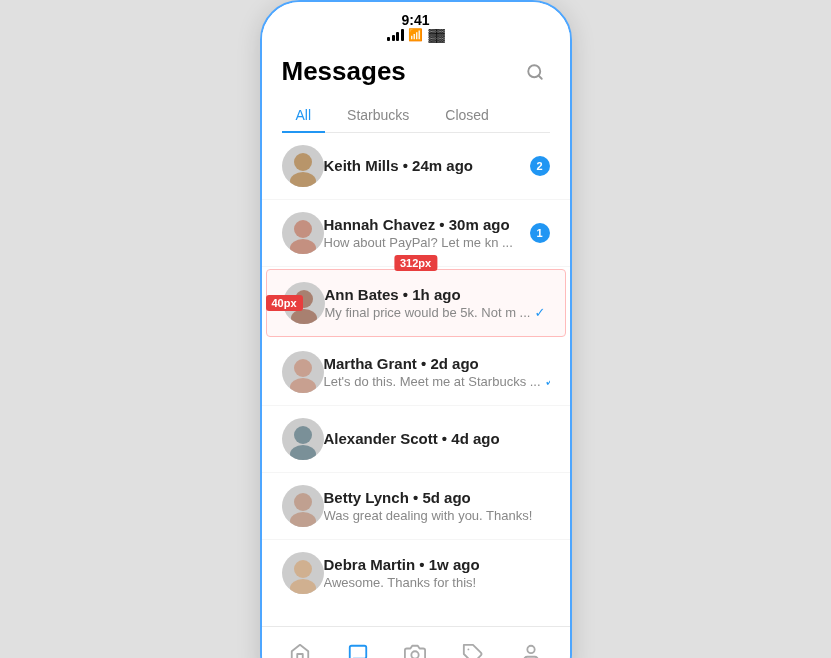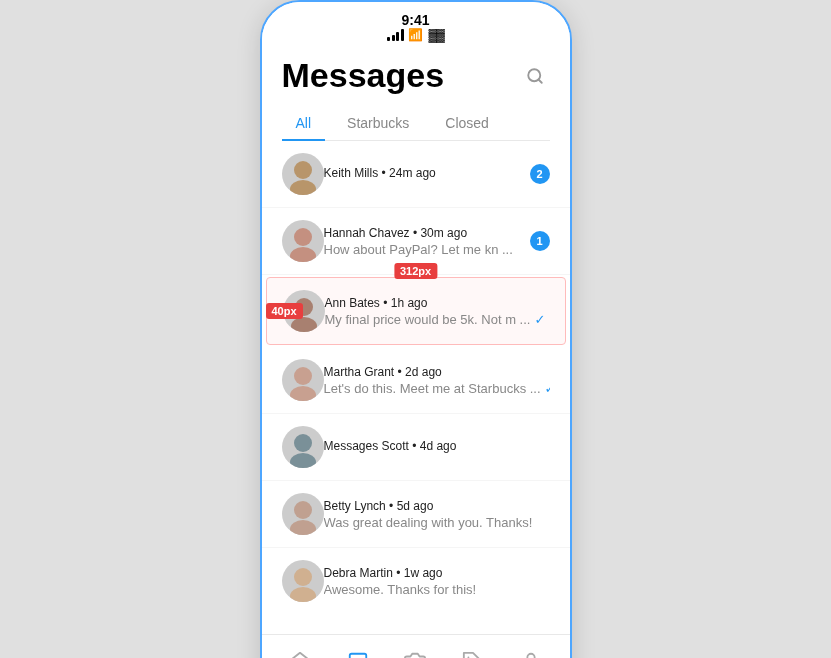--- a/index.html
+++ b/index.html
@@ -57,21 +57,21 @@
       padding: 10px 20px 0;
       background: #fff;
     }
     .header-top {
       display: flex;
       align-items: center;
       justify-content: space-between;
       margin-bottom: 12px;
     }
     .header-title {
-      font-size: 34px;
+      font-size: 26px;
       font-weight: 700;
       color: #000;
     }
     .search-icon-btn {
       width: 30px;
       height: 30px;
       display: flex;
       align-items: center;
       justify-content: center;
       cursor: pointer;
@@ -132,22 +132,22 @@
       flex: 1;
       min-width: 0;
     }
     .message-header-row {
       display: flex;
       align-items: center;
       justify-content: space-between;
       margin-bottom: 2px;
     }
     .sender-name {
-      font-size: 12px;
-      font-weight: 400;
+      font-size: 15px;
+      font-weight: 700;
       color: #222;
       text-align: right;
     }
     .message-preview {
       font-size: 13px;
       color: #888;
       white-space: nowrap;
       overflow: hidden;
       text-overflow: ellipsis;
       display: flex;
@@ -340,21 +340,21 @@
 
       <div class="message-item">
         <div class="face avatar-alexander">
           <svg viewBox="0 0 42 42">
               <circle cx="21" cy="17" r="9" fill="#7a9098"></circle>
               <ellipse cx="21" cy="36" rx="13" ry="9" fill="#7a9098"></ellipse>
             </svg>
         </div>
         <div class="message-content">
           <div class="message-header-row">
-            <span class="sender-name">Messages Scott • 4d ago</span>
+            <span class="sender-name">Alexander Scott • 4d ago</span>
           </div>
         </div>
       </div>
 
       <div class="message-item">
         <div class="face avatar-betty">
           <svg viewBox="0 0 42 42">
               <circle cx="21" cy="17" r="9" fill="#c0a090"></circle>
               <ellipse cx="21" cy="36" rx="13" ry="9" fill="#c0a090"></ellipse>
             </svg>

